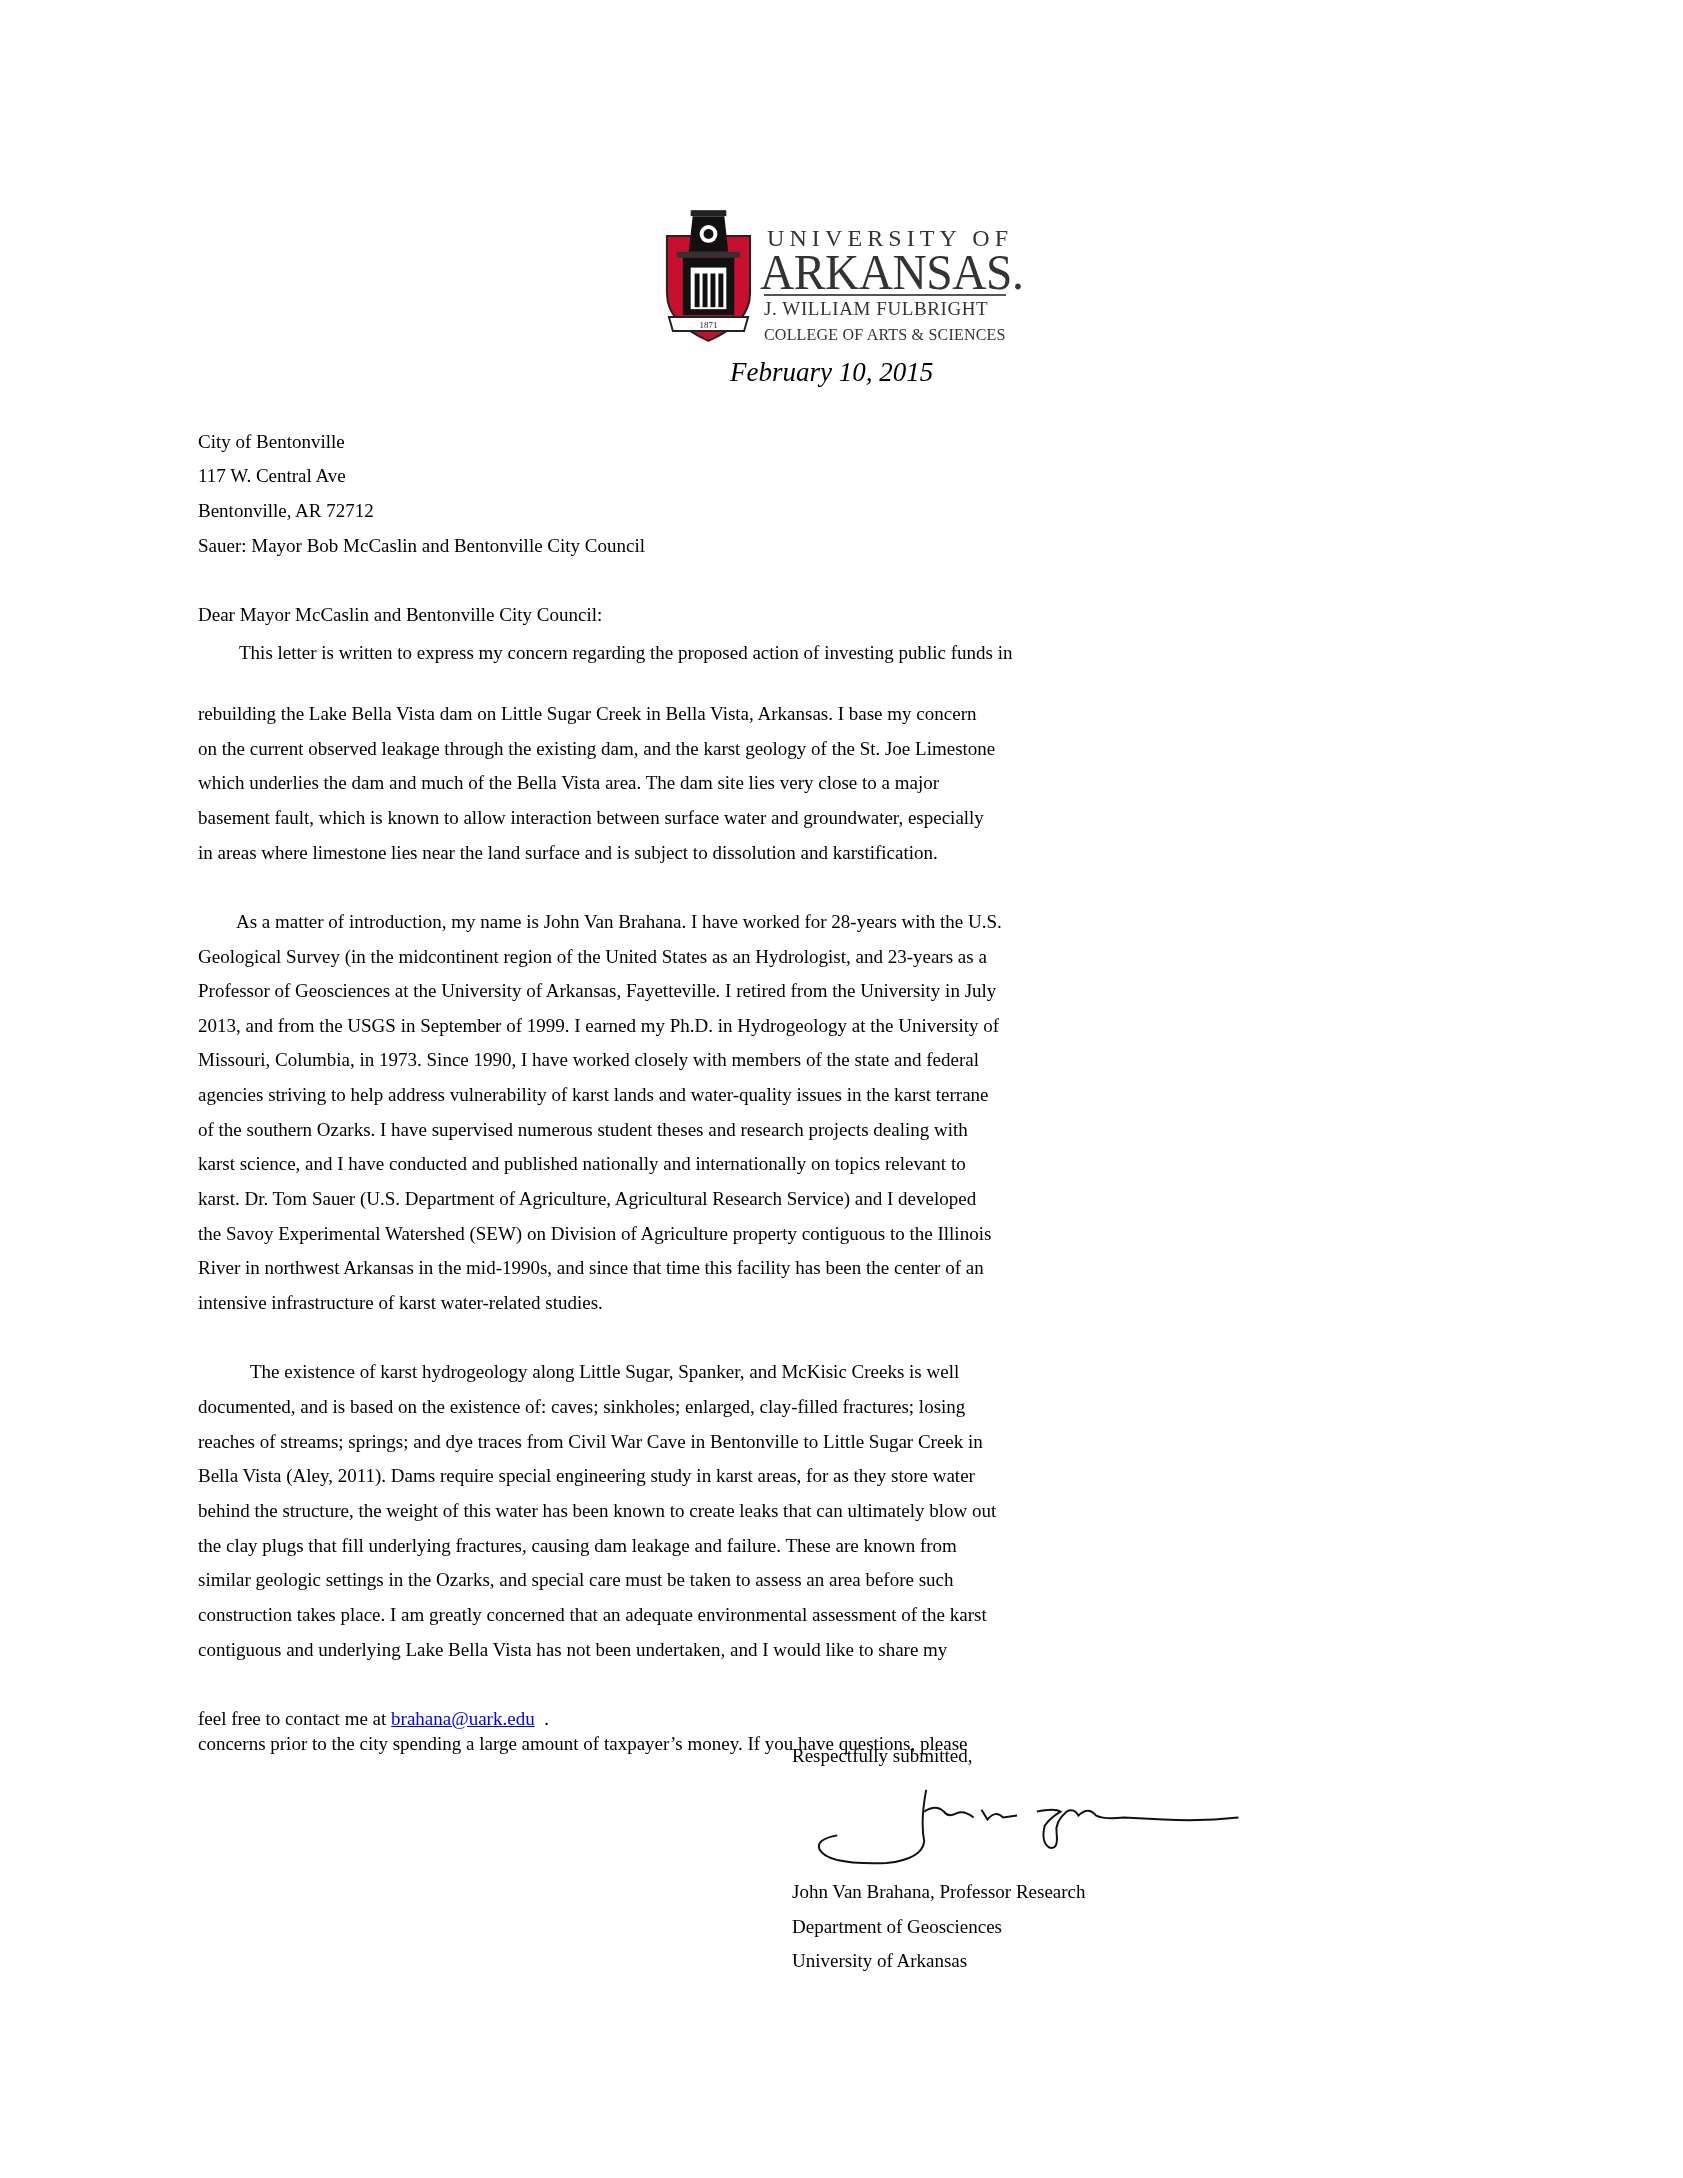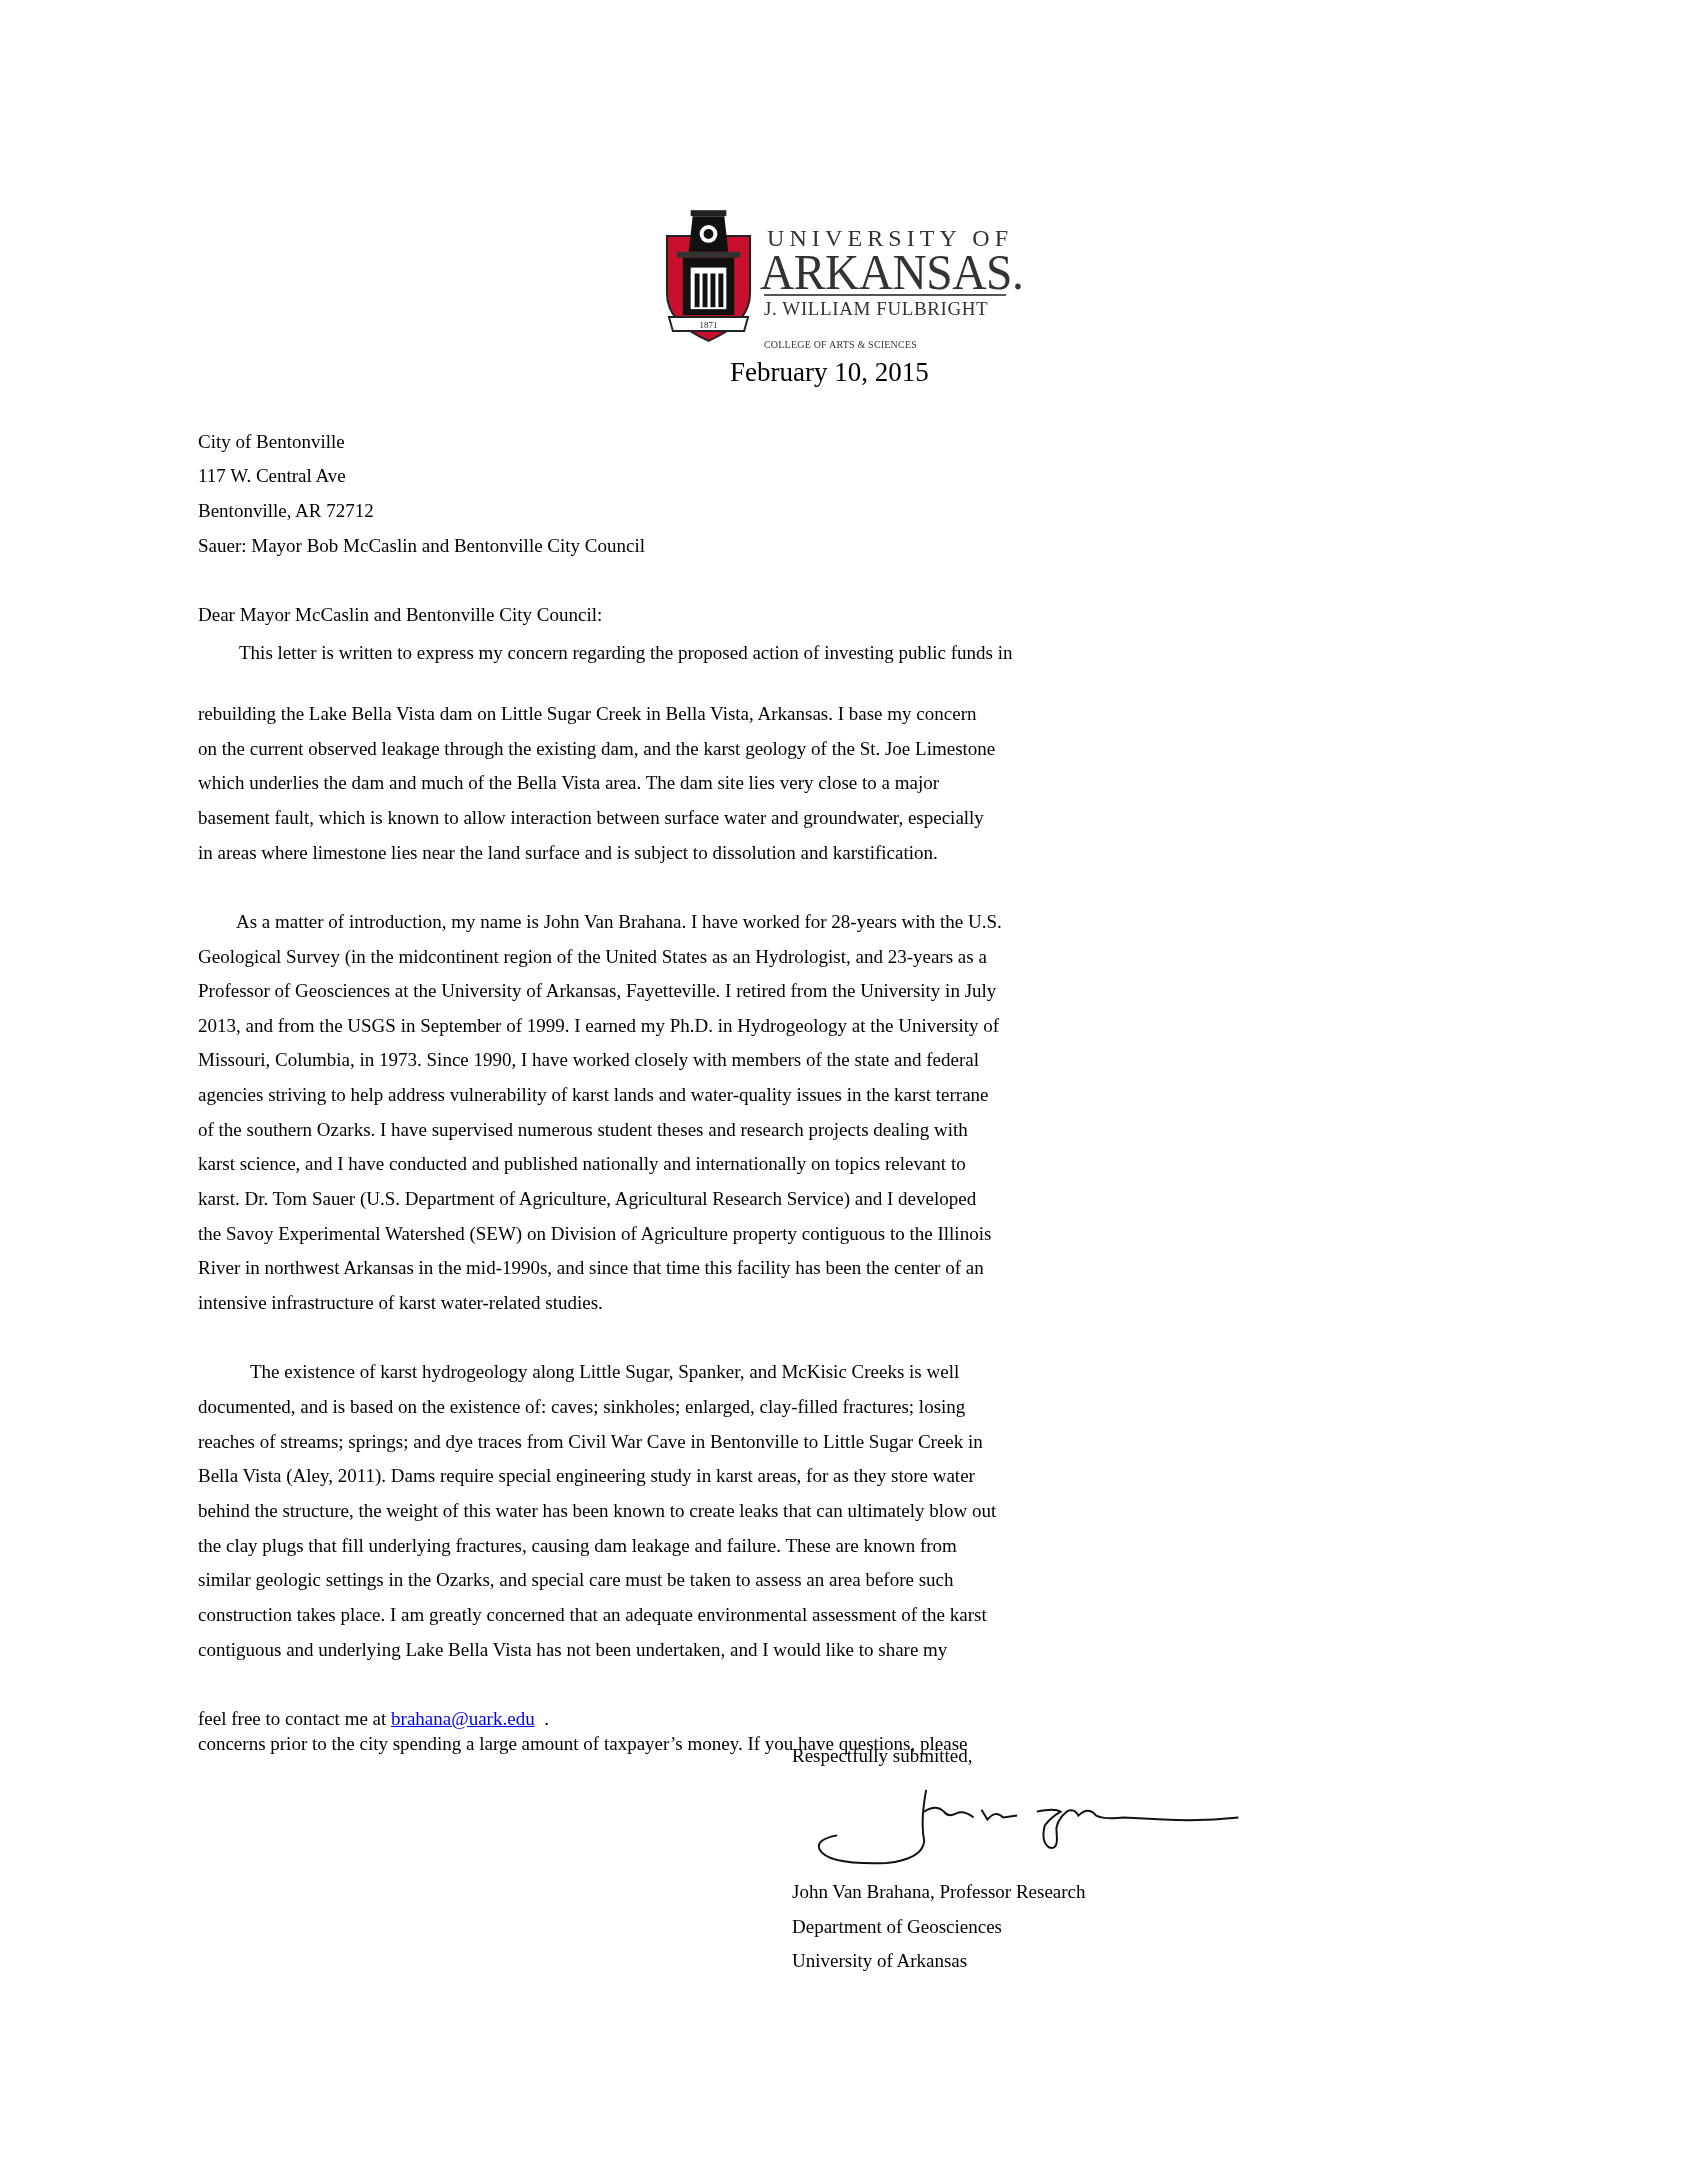--- a/index.html
+++ b/index.html
@@ -5,22 +5,22 @@
   html, body { margin:0; padding:0; background:#ffffff; }
   body { width:1683px; height:2178px; position:relative; overflow:hidden;
          font-family:"Liberation Serif", "DejaVu Serif", serif; color:#000; }
   .line { position:absolute; left:198px; white-space:nowrap; font-size:19px; line-height:35px; height:35px; }
   .logo-wrap { position:absolute; left:661px; top:208px; width:356px; height:139px; }
   .shield { position:absolute; left:0; top:0; }
   .logo-univ { position:absolute; left:106px; top:18px; font-size:24px; letter-spacing:5.1px; color:#333; line-height:24px; white-space:nowrap;text-align:right; }
   .logo-ark { position:absolute; left:99px; top:40px; font-size:51px; line-height:48px; color:#333; letter-spacing:-0.5px; white-space:nowrap; transform:scaleX(0.93); transform-origin:left top; }
   .logo-rule { position:absolute; left:103px; top:86px; width:242px; height:2px; background:#555; }
   .logo-fulb { position:absolute; left:103px; top:91px; font-size:19px; line-height:20px; color:#333; letter-spacing:0.6px; white-space:nowrap; }
-  .logo-coll { position:absolute; left:103px; top:130px; font-size:10px; line-height:14px; color:#333; letter-spacing:0.2px; white-space:nowrap; }
-  .date { position:absolute; left:730px; top:355px; font-size:27px; line-height:35px; white-space:nowrap; }
+  .logo-coll { position:absolute; left:103px; top:120px; font-size:16px; line-height:14px; color:#333; letter-spacing:0.2px; white-space:nowrap; }
+  .date { position:absolute; left:730px; top:355px; font-size:27px; line-height:35px; white-space:nowrap;font-style:italic; }
   .email { color:#0000ee; text-decoration:underline;margin-top:36px; }
   .sig-block .line { left:792px; }
   .signature { position:absolute; left:807px; top:1782px; width:436px; height:84px; }
 </style>
 </head>
 <body>
 
 <div class="logo-wrap">
   <svg class="shield" width="95" height="135" viewBox="0 0 96 136">
     <path d="M6 28 L90 28 L90 86 Q90 116 48 134 Q6 116 6 86 Z" fill="#c8102e" stroke="#222" stroke-width="2"></path>

